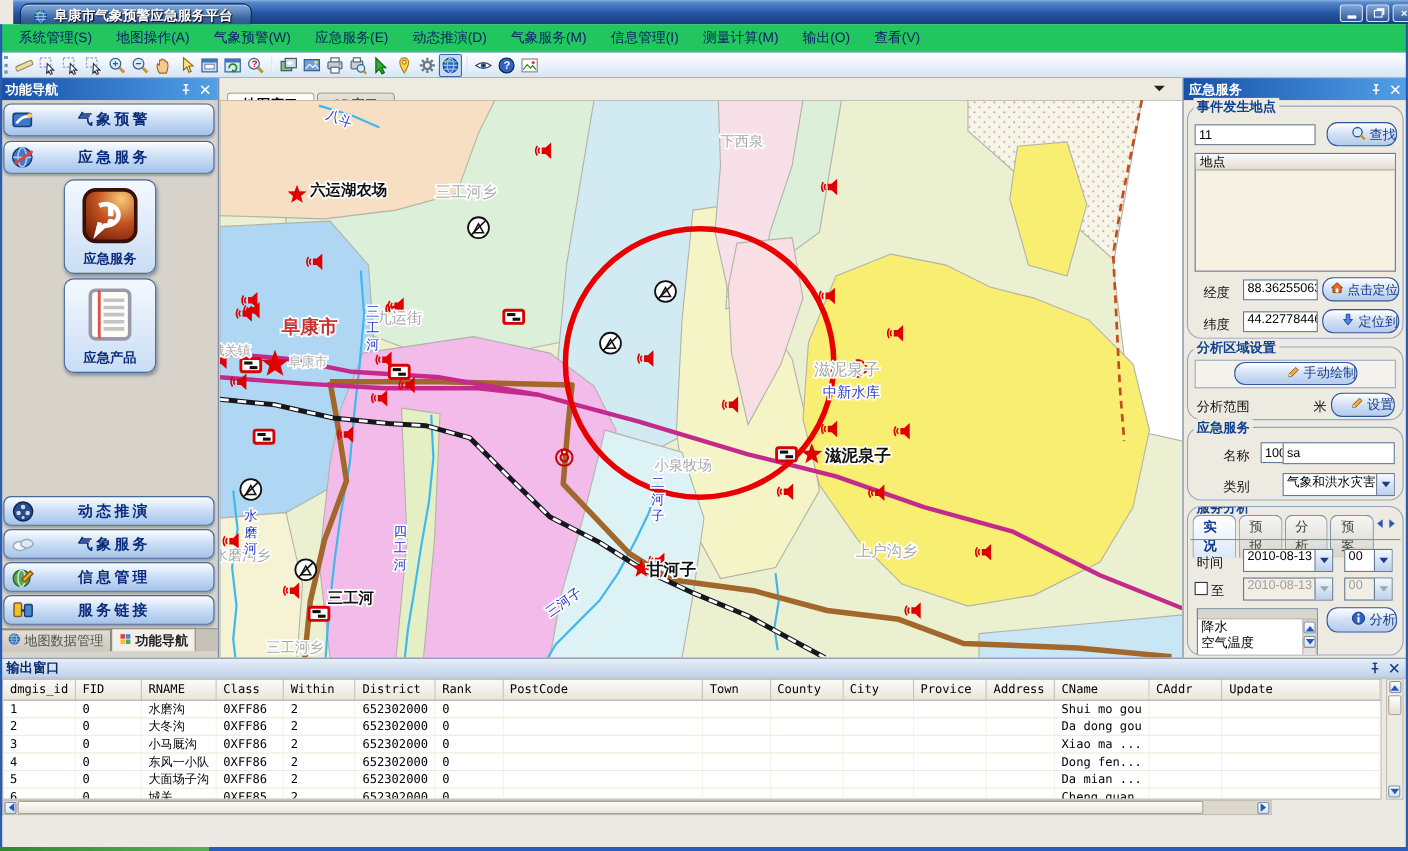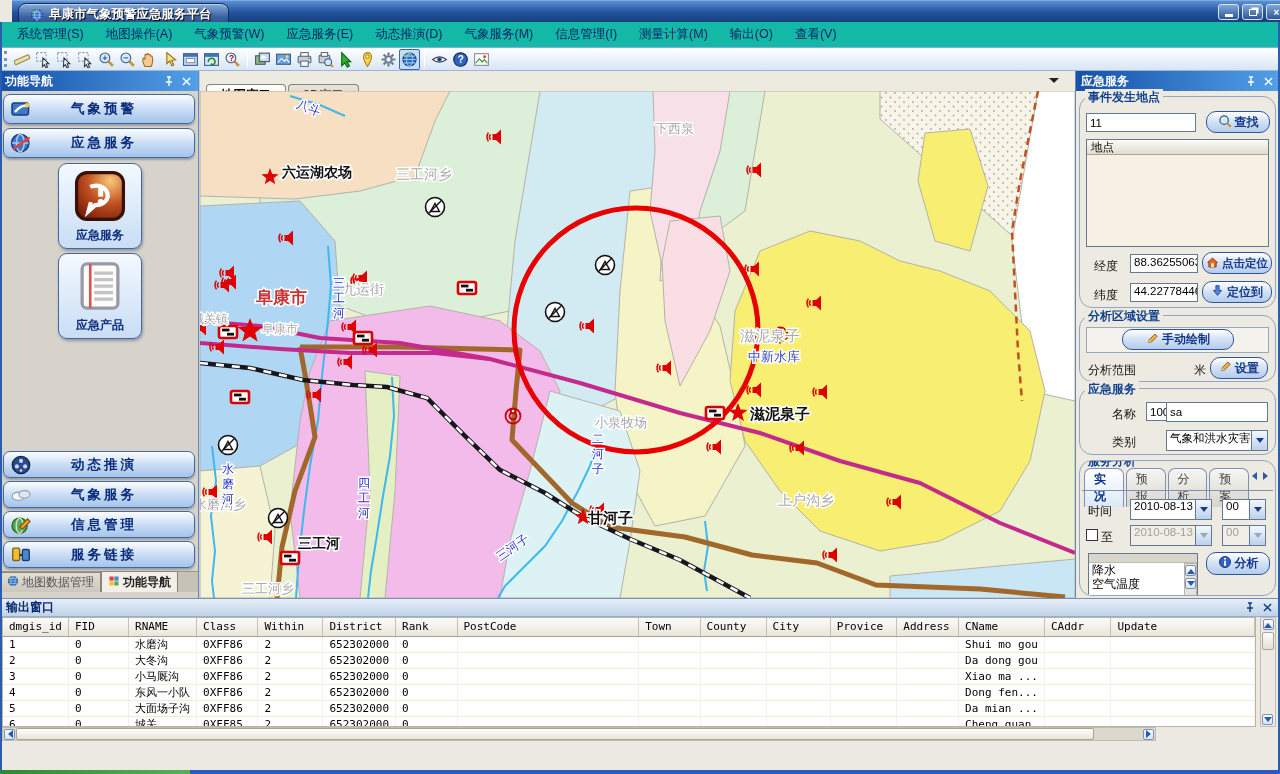--- a/index.html
+++ b/index.html
@@ -8,21 +8,21 @@
 #app{position:relative;width:1280px;height:774px;background:#ECE9E2;overflow:hidden}
 
 #titlebar{position:absolute;left:12px;top:0;width:1280px;height:22px;background:linear-gradient(#5C8FD2,#24529F 55%,#17407C);border-top:1px solid #7FA8DC}
 .title-tab{position:absolute;left:6px;top:2px;display:flex;align-items:center;gap:5px;padding:2px 16px 3px 8px;background:linear-gradient(#88AEDD,#39619F 60%,#2A4E86);border:1px solid #0E2B5C;border-radius:8px;box-shadow:inset 0 1px 0 #B8D2F0}
 .title-tab span{color:#fff;font-weight:bold;font-size:12.5px;text-shadow:1px 1px 1px #000}
 .winbtns{position:absolute;right:5px;top:3px;display:flex;gap:3px}
 .wbtn{width:21px;height:16px;border:1px solid #D8E4F6;border-radius:3px;background:linear-gradient(#7FA8DC,#2E5796);display:flex;align-items:center;justify-content:center;color:#fff;font-size:10px;font-weight:bold}
 .wg-min{width:8px;height:3px;background:#fff;margin-top:7px}
 .wg-rest{width:8px;height:7px;border:1.5px solid #fff;box-shadow:2px -2px 0 -0.5px #fff}
 
-#menubar{position:absolute;left:0;top:22px;width:1280px;height:26px;background:#14b8a6;display:flex;align-items:center;padding-left:6px;border-bottom:1px solid #86AED4}
+#menubar{position:absolute;left:0;top:22px;width:1280px;height:26px;background:#22c55e;display:flex;align-items:center;padding-left:6px;border-bottom:1px solid #86AED4}
 .menu-item{padding:4px 11px;color:#0B1E66;font-size:12.5px;cursor:default}
 
 #toolbar{position:absolute;left:0;top:48px;width:1280px;height:23px;background:linear-gradient(#FFFFFF,#D8E5F5);border-bottom:1px solid #9CB6D8;display:flex;align-items:center;padding-left:3px}
 .grip{width:4px;height:16px;border-left:3px dotted #7A92B4;margin:0 4px 0 1px}
 .tbtn{width:21px;height:21px;display:flex;align-items:center;justify-content:center;border-radius:2px;border:1px solid transparent}
 .tbtn.active{border:1px solid #3A66B0;background:#C4DCF6}
 .tsep{width:1px;height:16px;background:#9FB4D0;border-right:1px solid #fff;margin:0 4px}
 
 #workspace{position:absolute;left:0;top:71px;width:1280px;height:527px;background:#B9CEE8}
 
@@ -43,21 +43,21 @@
 #map-tabs{position:absolute;left:0;top:0;right:0;height:36px;background:#EDEAE0;border-bottom:1px solid #98948A;display:flex;align-items:flex-end;padding-left:6px}
 .mtab{padding:2px 14px;font-size:12.5px;border:1px solid #8A8478;border-bottom:none;border-radius:4px 4px 0 0;background:linear-gradient(#E8E4DA,#D2CEC2);color:#333;margin-right:2px}
 .mtab.active{background:#FDFCF8;font-weight:bold;color:#000}
 #map-dd{position:absolute;right:16px;top:7px;width:0;height:0;border:5px solid transparent;border-top-color:#222}
 #map-canvas{position:absolute;left:0;top:20px;width:875px;height:507px;background:#fff;overflow:hidden}
 
 #right-panel{position:absolute;left:1075px;top:0;width:205px;height:527px;background:#EDEAE1;border-left:1px solid #6E86A8}
 .group{position:absolute;left:3px;width:197px;border:1px solid #93A5C2;border-radius:13px}
 .glabel{position:absolute;top:-8px;left:5px;background:#EDEAE1;padding:0 3px;color:#10418E;font-weight:bold;font-size:12px}
 .tin{position:absolute;border:1px solid #64788F;background:#fff;font-size:11.5px;padding:1px 3px;overflow:hidden;white-space:nowrap}
-.xbtn{position:absolute;display:flex;align-items:center;justify-content:center;gap:3px;background:linear-gradient(#FFFFFF,#D2E0F4 50%,#B4CCEC);border:1px solid #2C55A0;border-radius:10px;color:#14398A;font-weight:bold;font-size:12px;box-shadow:inset 0 1px 0 #fff}
+.xbtn{position:absolute;display:flex;align-items:center;justify-content:flex-end;gap:3px;background:linear-gradient(#FFFFFF,#D2E0F4 50%,#B4CCEC);border:1px solid #2C55A0;border-radius:10px;color:#14398A;font-weight:normal;font-size:12px;box-shadow:inset 0 1px 0 #fff}
 .rlbl{position:absolute;font-size:12px;color:#111}
 .combo{position:absolute;border:1px solid #64788F;background:#fff;display:flex}
 .combo .cval{flex:1;font-size:11.5px;padding:0 3px;overflow:hidden;white-space:nowrap}
 .combo .cbtn{width:16px;background:linear-gradient(#F4F8FE,#BCD0EC);border-left:1px solid #64788F;display:flex;align-items:center;justify-content:center}
 .combo.dis{background:#F0EEE6}
 .combo.dis .cval{color:#A3A094}
 .tri-d{width:0;height:0;border:4px solid transparent;border-top:5px solid #1A3C8C;margin-top:4px}
 .combo.dis .tri-d{border-top-color:#9AA}
 .rtab{border:1px solid #8090B0;border-bottom:none;border-radius:7px 7px 0 0;padding:2px 9px;background:linear-gradient(#F6F6F4,#D6D4CC);color:#444;font-size:12px;margin-right:2px}
 .rtab.active{background:linear-gradient(#FFFFFF,#DCE8F8);color:#0A348A;font-weight:bold}

